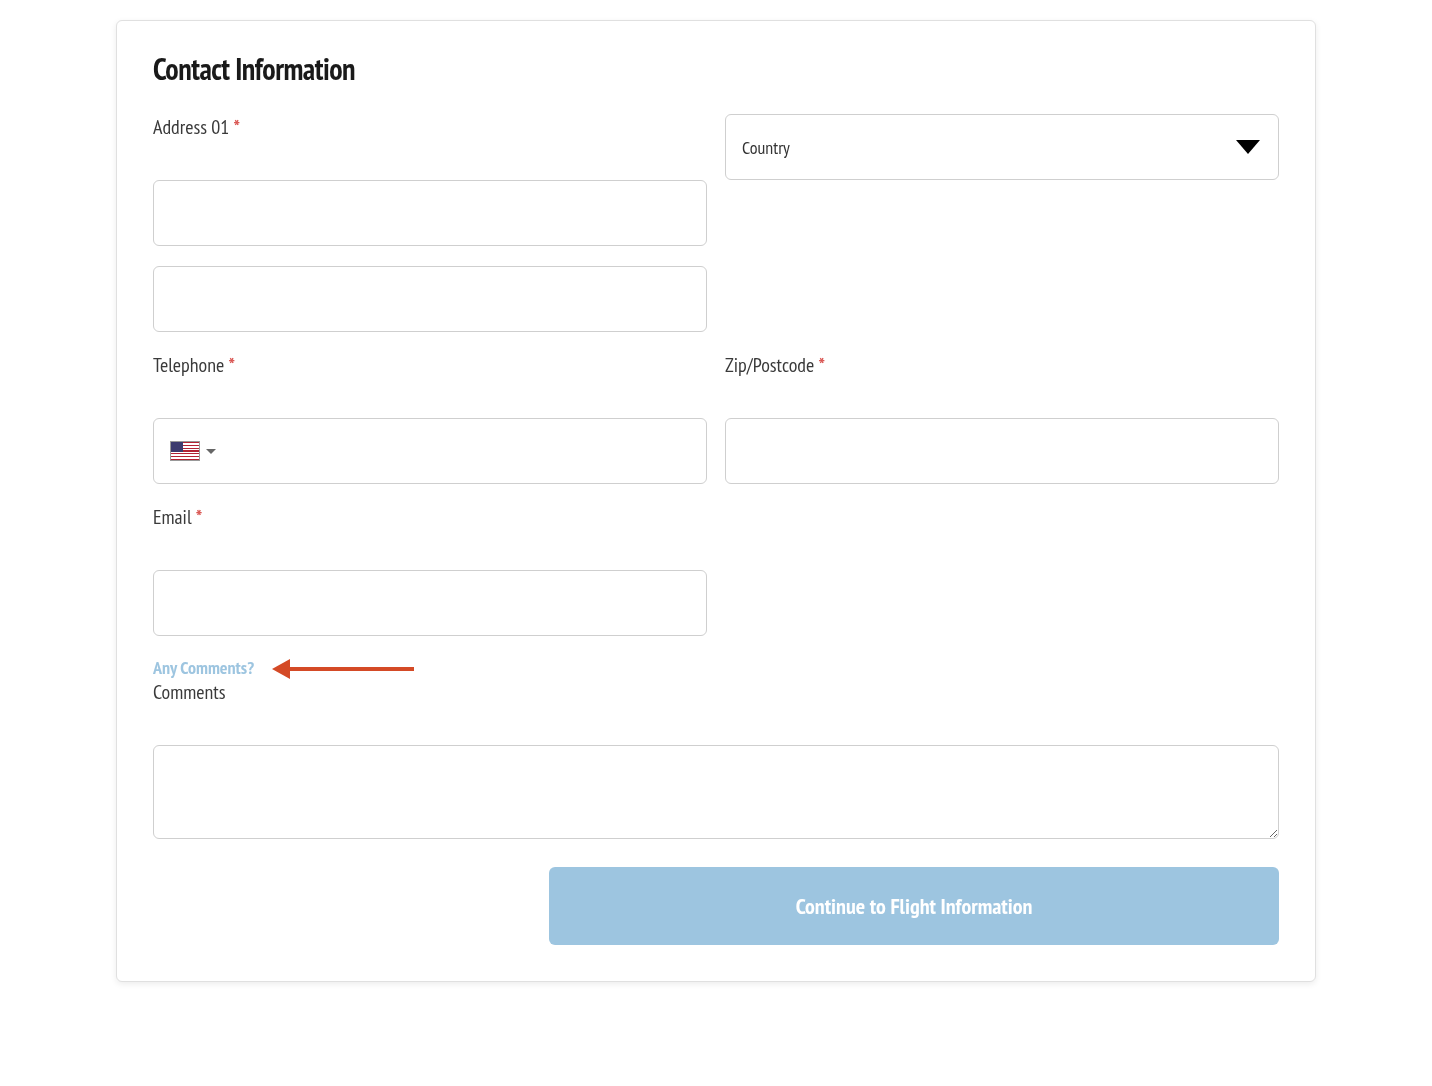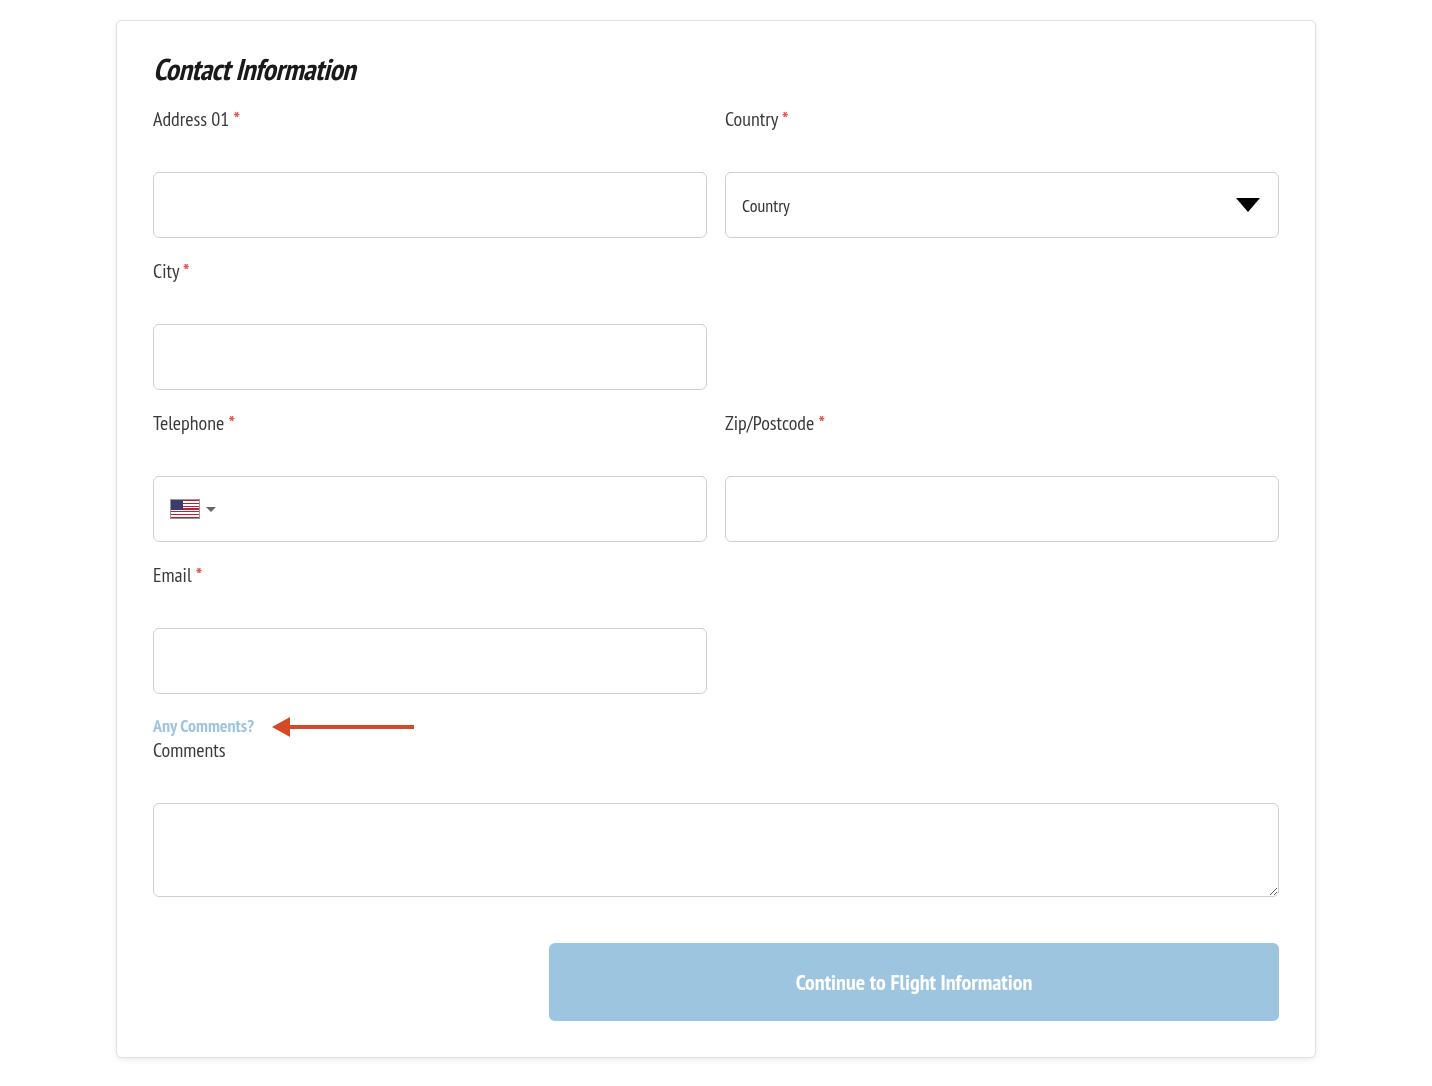--- a/index.html
+++ b/index.html
@@ -19,24 +19,23 @@
       background: #ffffff;
       border: 1px solid #e0e0e0;
       border-radius: 6px;
       padding: 28px 36px 36px 36px;
       box-shadow: 0 2px 6px rgba(0,0,0,0.08);
     }
     .section-title {
       font-size: 30px;
       font-weight: 700;
       color: #1a1a1a;
-      margin-bottom: 18px;
+      margin-bottom: 26px;
       font-family: 'PT Sans Narrow', 'Arial Narrow', Arial, sans-serif;
       letter-spacing: -0.5px;
-      font-style: italic;
     }
     .form-grid {
       display: grid;
       grid-template-columns: 1fr 1fr;
       column-gap: 18px;
       row-gap: 20px;
     }
     .field {
       display: flex;
       flex-direction: column;
@@ -197,56 +196,47 @@
       width: 730px;
       height: 78px;
       background: #9dc5e0;
       color: #ffffff;
       border: none;
       border-radius: 6px;
       font-size: 22px;
       font-weight: 600;
       cursor: pointer;
       font-family: 'PT Sans Narrow', 'Arial Narrow', Arial, sans-serif;
-      margin-top: 18px;
     }
   </style>
 </head>
 <body>
 
 <div class="card">
   <h2 class="section-title">Contact Information</h2>
 
   <div class="form-grid">
 
     <div class="field">
       <label class="field-label">
         <span>Address 01</span>
         <span class="required">*</span>
       </label>
       <input class="text-input" type="text" value="" style="">
     </div>
 
 
     <div class="field">
-      <label class="field-label">
-        <span>Country</span>
-        <span class="required">*</span>
-      </label>
       <div class="select-wrap">
         <span class="select-value">Country</span>
         <span class="select-caret"></span>
       </div>
     </div>
 
     <div class="field">
-      <label class="field-label">
-        <span>City</span>
-        <span class="required">*</span>
-      </label>
       <input class="text-input" type="text" value="" style="">
     </div>
 
     <div class="field">
     </div>
 
     <div class="field">
       <label class="field-label">
         <span>Telephone</span>
         <span class="required">*</span>

